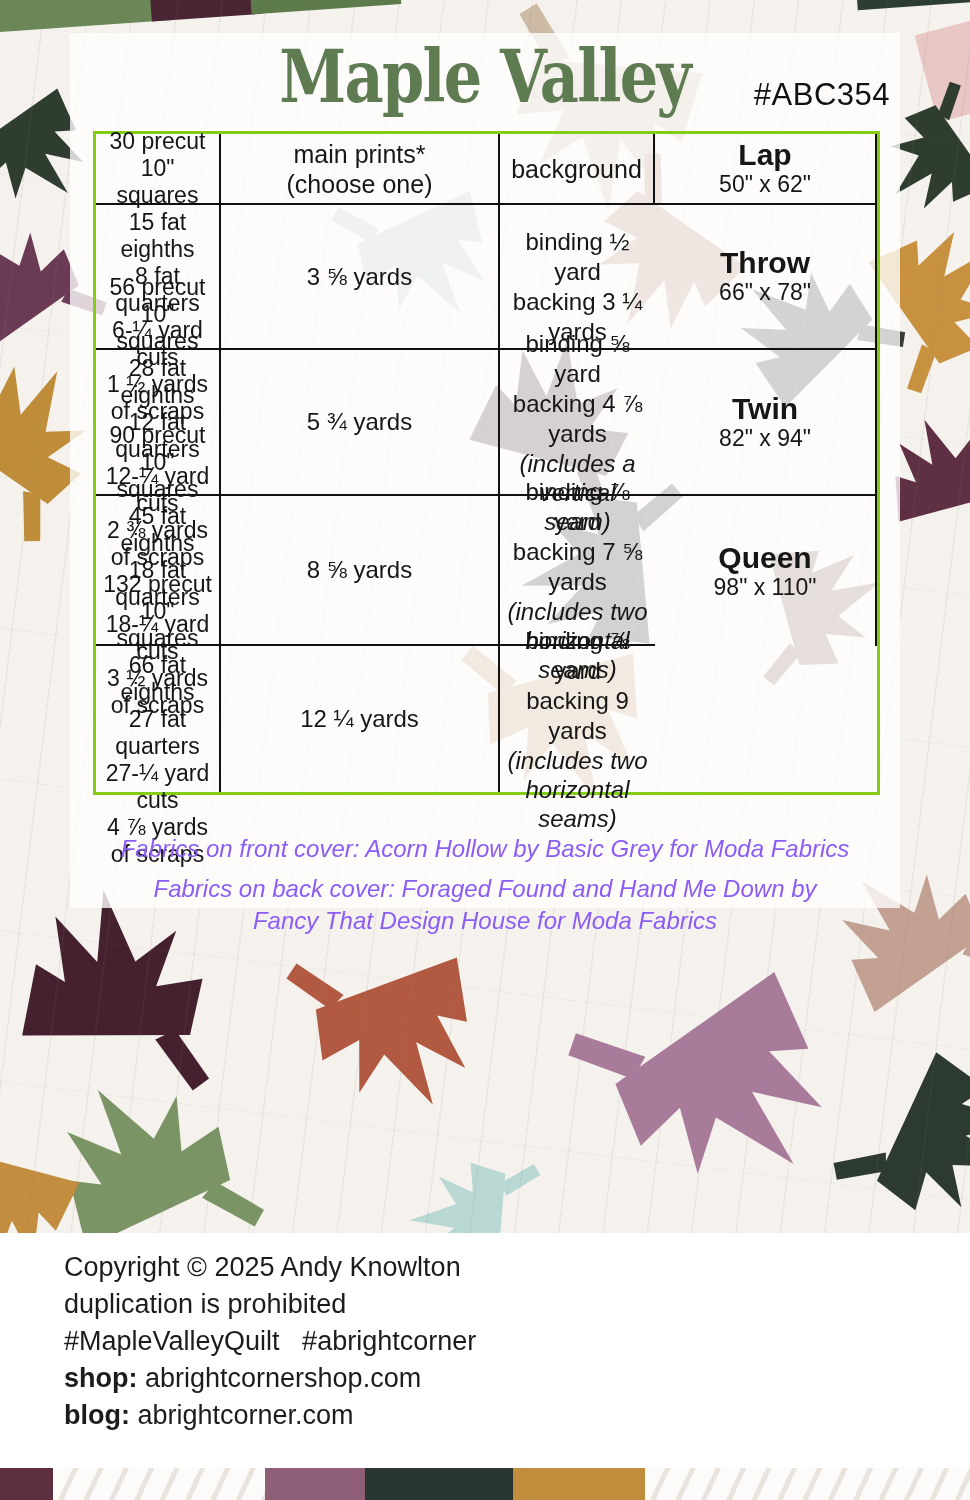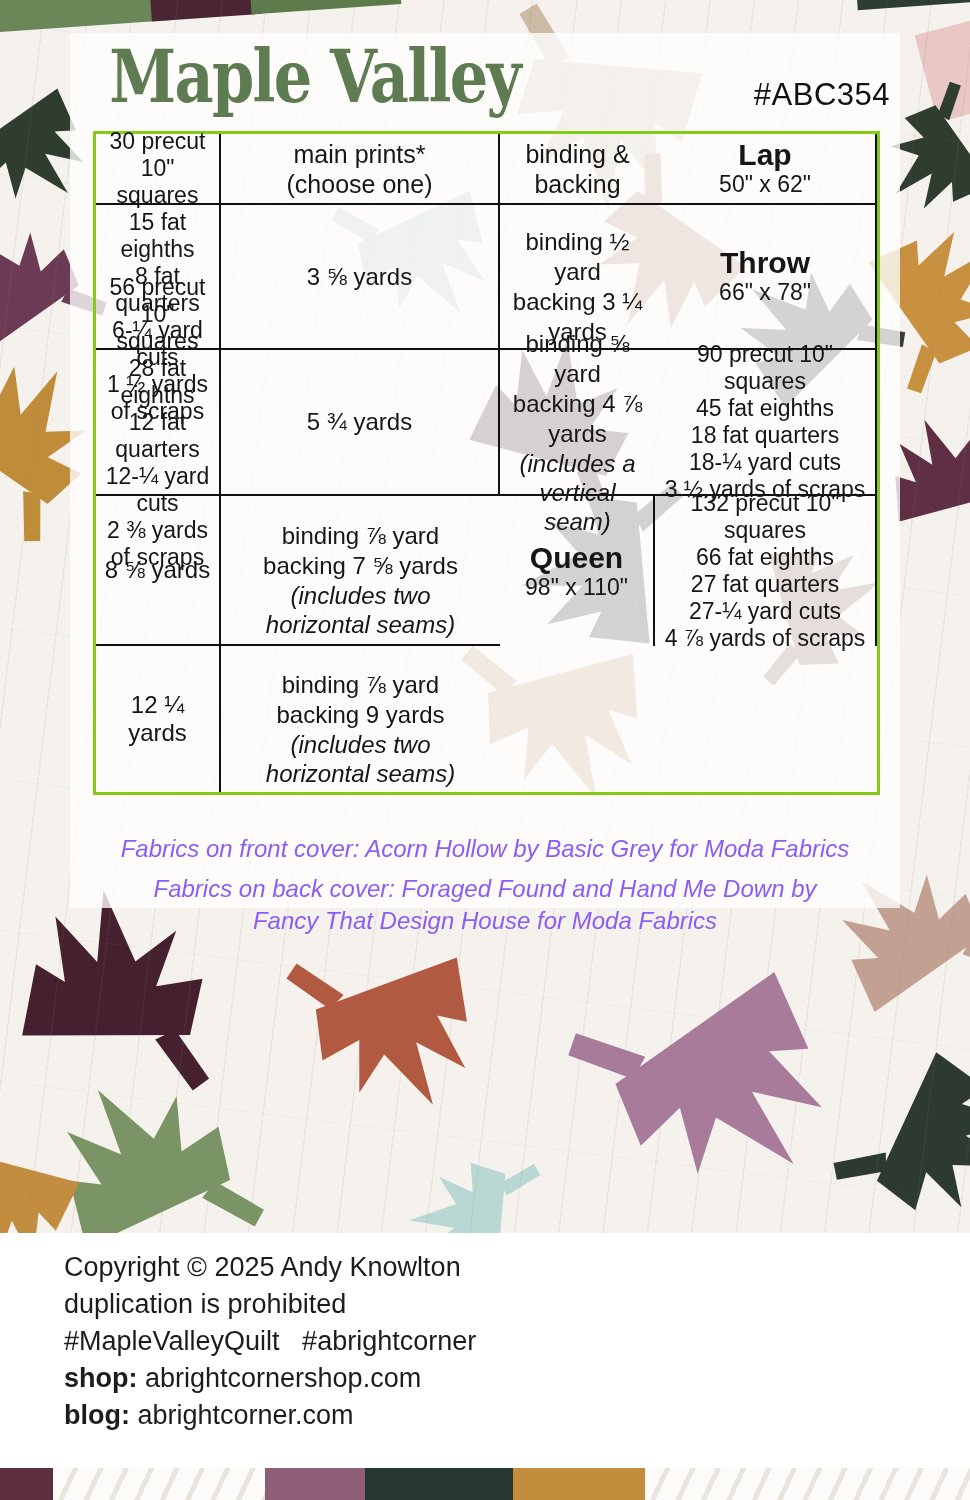--- a/index.html
+++ b/index.html
@@ -20,21 +20,21 @@
   }
   
   .panel {
     position:absolute; left:70px; top:33px; width:830px; height:875px;
     background:rgba(255,255,255,0.78);
   }
   .pattern-number {
     position:absolute; top:12px; right:10px;
     font-size:31px; letter-spacing:0.5px; color:#111;margin-top:32px;
   }
-  .title-wrap { position:absolute; top:6px; left:0; width:100%; text-align:left; }
+  .title-wrap { position:absolute; top:6px; left:0; width:100%; text-align:center; }
   .title {
     display:inline-block; font-family:"DejaVu Serif","Liberation Serif",serif;
     font-weight:bold; font-size:72px; line-height:1.05; letter-spacing:-2px;
     color:#5e7b52; transform:scaleX(0.84); transform-origin:center;
     white-space:nowrap;
   }
   
   .qtable {
     position:absolute; left:23px; top:98px;
     display:grid;
@@ -132,21 +132,21 @@
     <div class="pattern-number">#ABC354</div>
     <div class="title-wrap">
       <h1 class="title">Maple Valley</h1>
     </div>
 
     <div class="qtable">
 
       <div class="cell th"></div>
       <div class="cell th">main prints*
 (choose one)</div>
-      <div class="cell th c4">binding &amp; backing</div>
+      <div class="cell th">background</div>
 
       <div class="cell">
         <div class="size-name">Lap</div>
         <div class="size-dims">50" x 62"</div>
       </div>
       <div class="cell prints">30 precut 10" squares
 15 fat eighths
 8 fat quarters
 6-¼ yard cuts
 1 ½ yards of scraps</div>
@@ -167,20 +167,24 @@
 12-¼ yard cuts
 2 ⅜ yards of scraps</div>
       <div class="cell bgyards">5 ¾ yards</div>
       <div class="cell c4">
         <div class="bindtxt">binding ⅝ yard
 backing 4 ⅞ yards</div>
         <div class="seamnote">(includes a
 vertical seam)</div>
       </div>
 
+      <div class="cell">
+        <div class="size-name">Twin</div>
+        <div class="size-dims">82" x 94"</div>
+      </div>
       <div class="cell prints">90 precut 10" squares
 45 fat eighths
 18 fat quarters
 18-¼ yard cuts
 3 ½ yards of scraps</div>
       <div class="cell bgyards">8 ⅝ yards</div>
       <div class="cell c4">
         <div class="bindtxt">binding ⅞ yard
 backing 7 ⅝ yards</div>
         <div class="seamnote">(includes two

